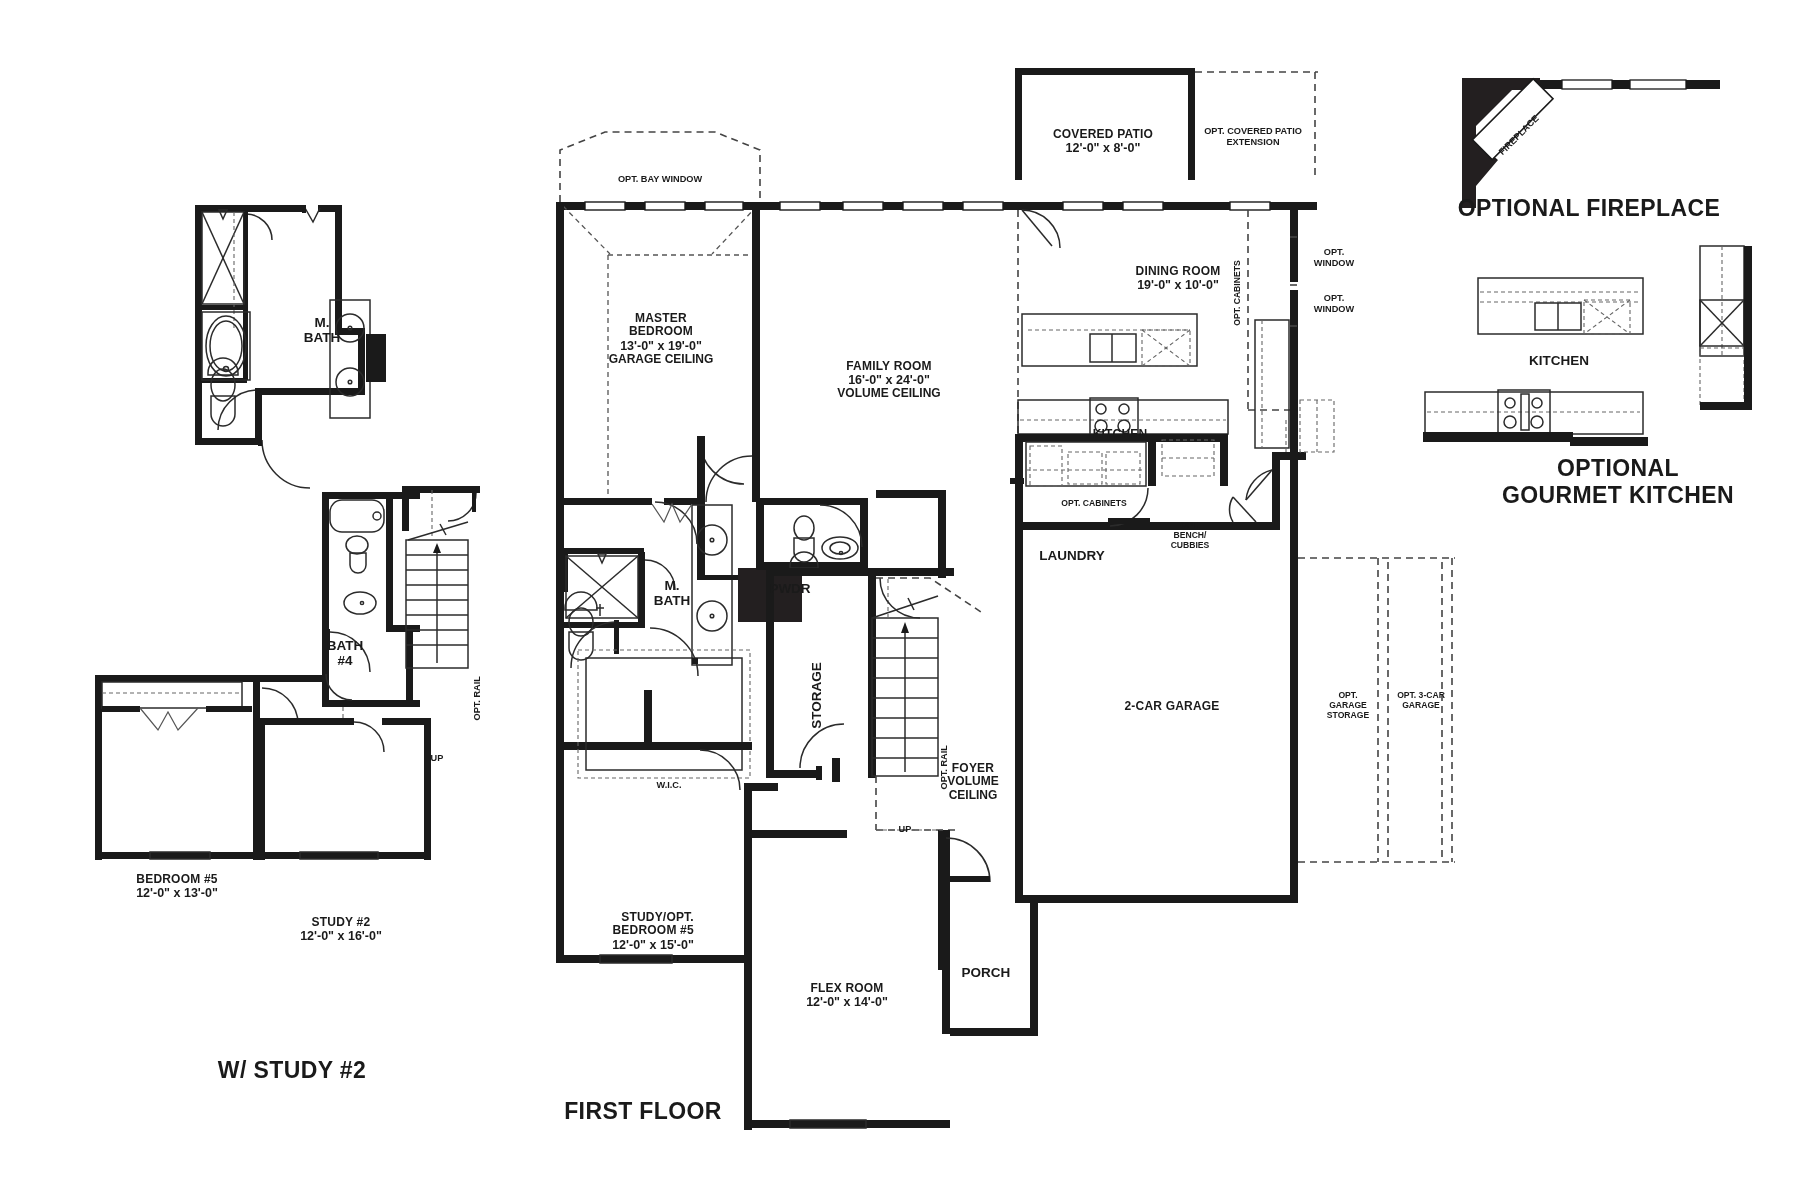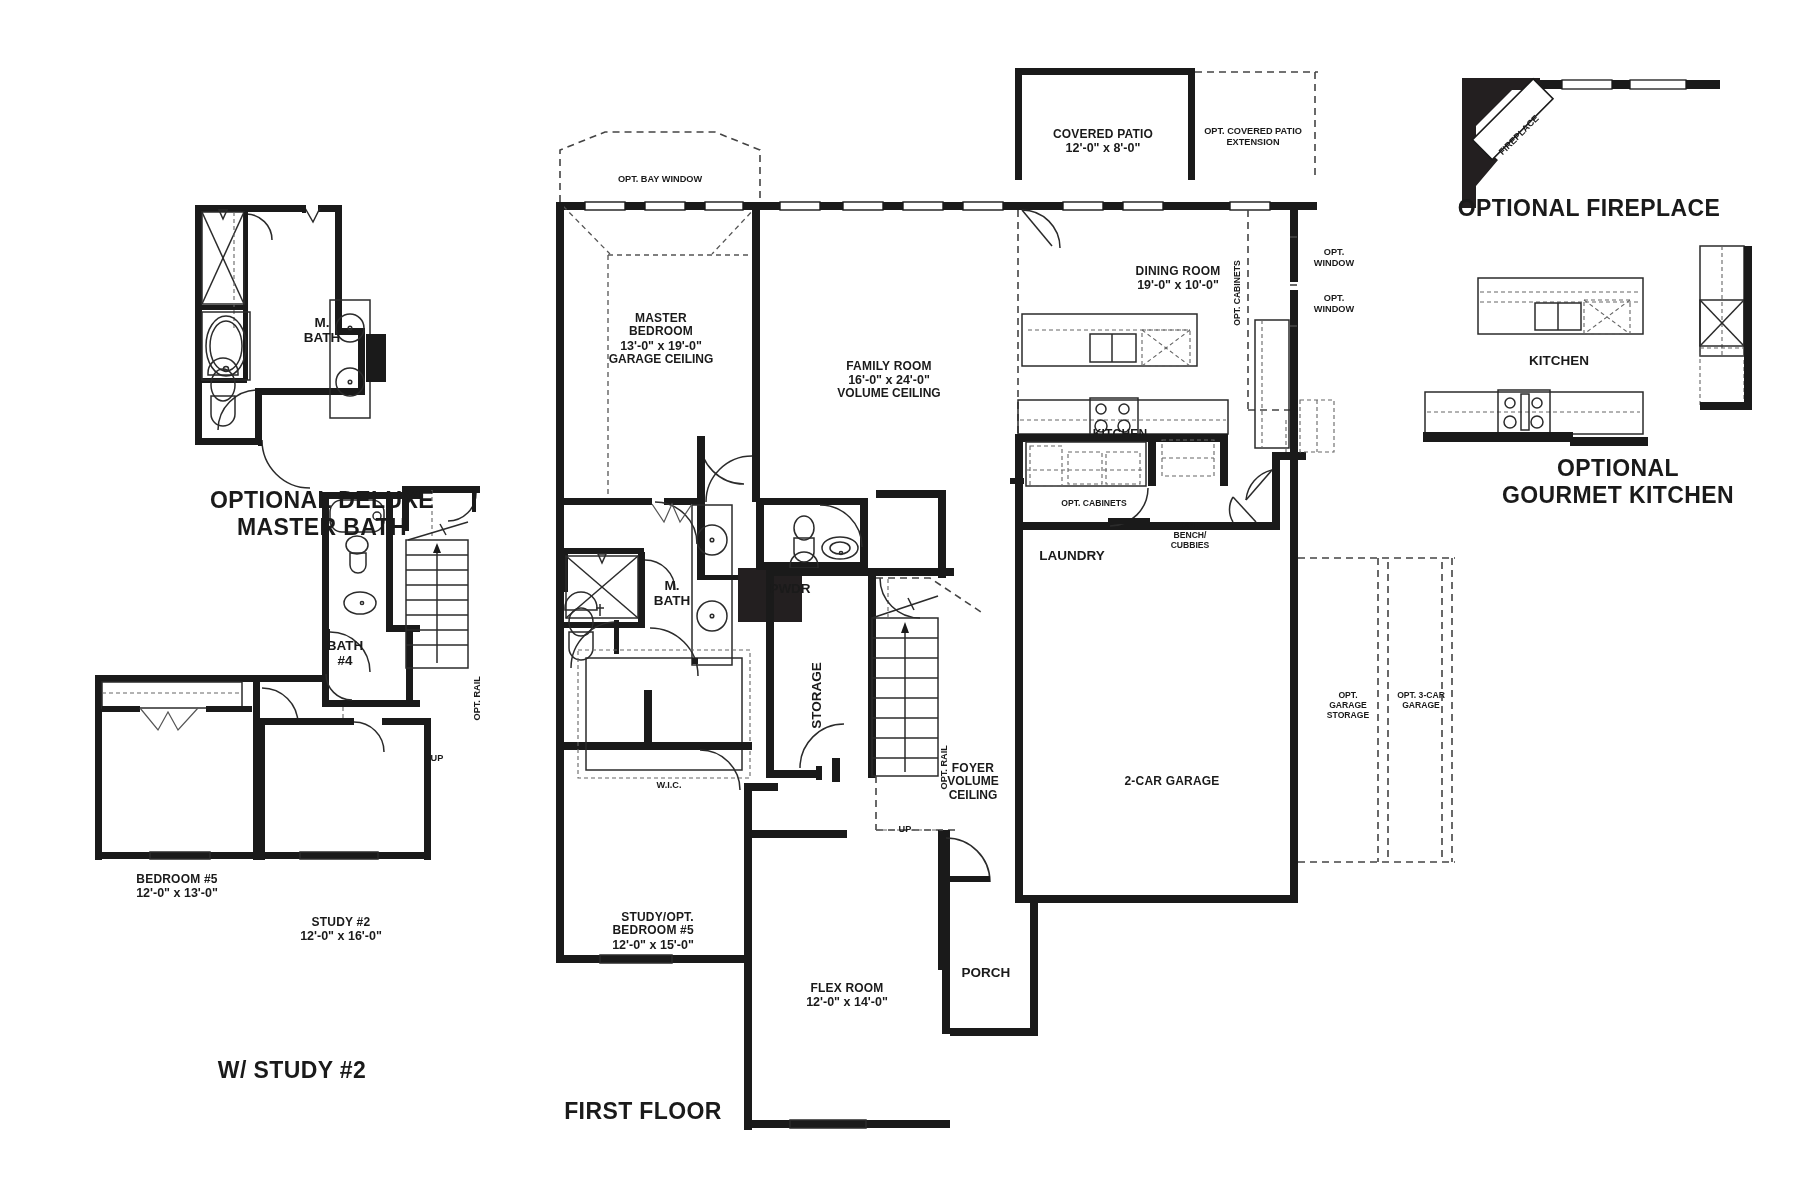--- a/index.html
+++ b/index.html
@@ -438,24 +438,20 @@
     <rect class="dsh3" x="1700" y="348" width="44" height="58"></rect>
     <rect class="w" x="1744" y="246" width="8" height="162"></rect>
     <rect class="w" x="1700" y="402" width="52" height="8"></rect>
   </g>
 </svg>
 
 <div class="lbl small" style="left:322px;top:315px;">
   <span class="nm">M.</span>
   <span class="nm">BATH</span>
 </div>
-<div class="lbl caption" style="left:322px;top:487px;">
-  <span class="nm">OPTIONAL DELUXE</span>
-  <span class="nm">MASTER BATH</span>
-</div>
 
 <div class="lbl small" style="left:345px;top:638px;">
   <span class="nm">BATH</span>
   <span class="nm">#4</span>
 </div>
 <div class="lbl tiny vert" style="left:477px;top:693px;width:90px;">
   <span class="nm">OPT. RAIL</span>
 </div>
 <div class="lbl tiny" style="left:437px;top:753px;">
   <span class="nm">UP</span>
@@ -540,21 +536,21 @@
   <span class="nm">FOYER</span>
   <span class="note">VOLUME</span>
   <span class="note">CEILING</span>
 </div>
 <div class="lbl tiny vert" style="left:944px;top:762px;width:100px;">
   <span class="nm">OPT. RAIL</span>
 </div>
 <div class="lbl tiny" style="left:905px;top:824px;">
   <span class="nm">UP</span>
 </div>
-<div class="lbl room" style="left:1172px;top:775px;">
+<div class="lbl room" style="left:1172px;top:700px;">
   <span class="nm">2-CAR GARAGE</span>
 </div>
 <div class="lbl tiny2" style="left:1348px;top:690px;">
   <span class="nm">OPT.</span>
   <span class="nm">GARAGE</span>
   <span class="nm">STORAGE</span>
 </div>
 <div class="lbl tiny2" style="left:1421px;top:690px;">
   <span class="nm">OPT. 3-CAR</span>
   <span class="nm">GARAGE</span>

